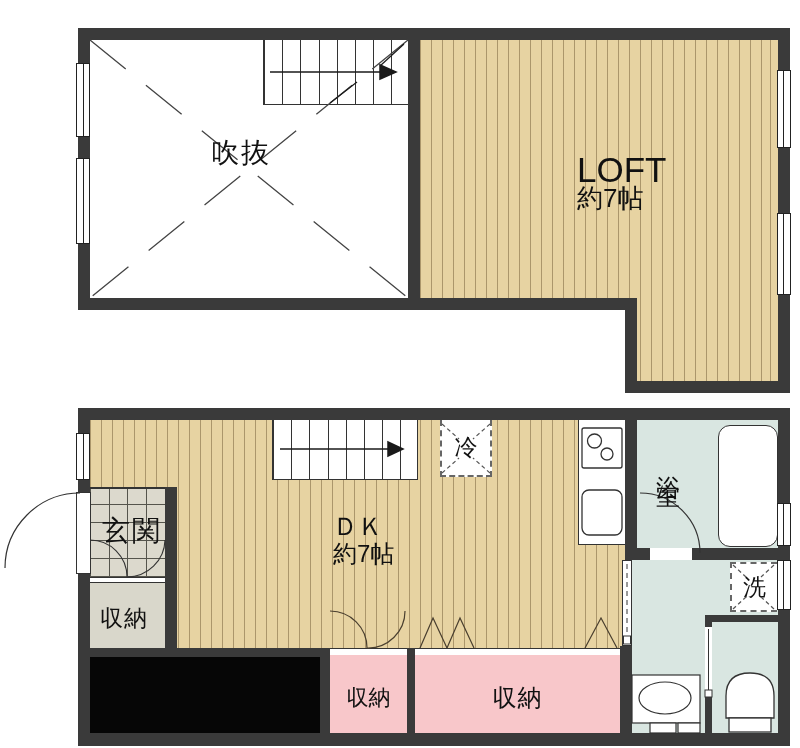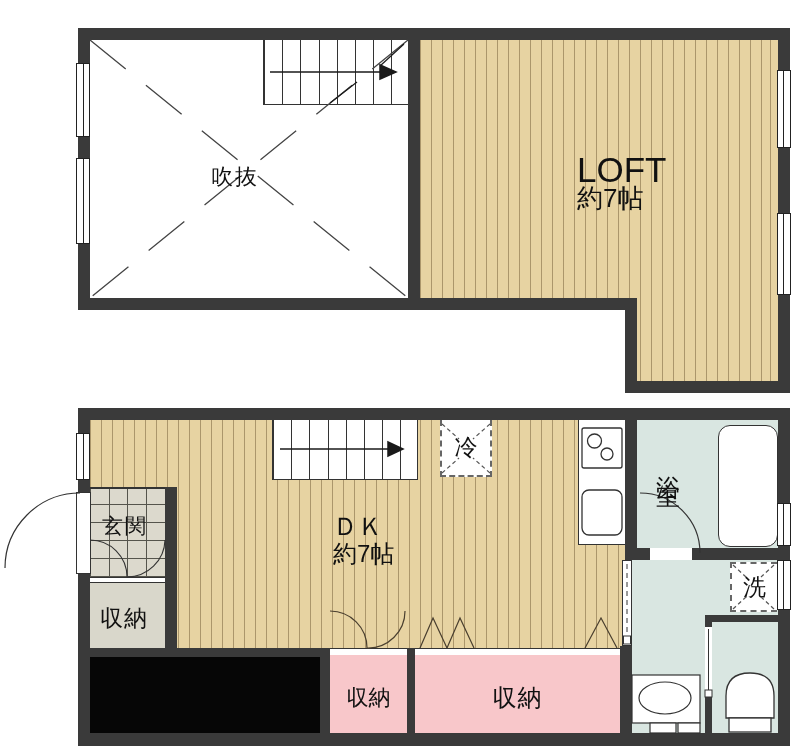--- a/index.html
+++ b/index.html
@@ -179,33 +179,33 @@
       <rect x="650" y="723" width="26" height="10"></rect>
       <rect x="678" y="723" width="22" height="10"></rect>
     </g>
 
     <g fill="#fff" stroke="#333" stroke-width="1.3">
       <path d="M 726 718 V 696 Q 726 673 750 673 Q 774 673 774 696 V 718 Z"></path>
       <rect x="729" y="718" width="42" height="14"></rect>
     </g>
   </svg>
 
-  <div class="lbl" style="left:211px;top:162px;font-size:22px;letter-spacing:2px;z-index:6">吹抜</div>
+  <div class="lbl" style="left:211px;top:134px;font-size:28px;letter-spacing:2px;z-index:6">吹抜</div>
 
   <div class="lbl" style="left:577px;top:155px;z-index:6;line-height:29px;">
     <div style="font-size:35px;">LOFT</div>
     <div style="font-size:26px;">約7帖</div>
   </div>
 
   <div class="lbl" style="left:333px;top:512px;z-index:6;line-height:28px;">
     <div style="font-size:25px;">ＤＫ</div>
     <div style="font-size:24px;">約7帖</div>
   </div>
 
-  <div class="lbl" style="left:102px;top:512px;font-size:21px;letter-spacing:2px;z-index:6">玄関</div>
+  <div class="lbl" style="left:102px;top:512px;font-size:28px;letter-spacing:2px;z-index:6">玄関</div>
 
   <div class="lbl" style="left:100px;top:603px;font-size:23px;letter-spacing:1px;z-index:6">収納</div>
 
   <div class="lbl" style="left:652px;top:456px;font-size:24px;letter-spacing:8px;writing-mode:vertical-rl;z-index:6">浴室</div>
 
   <div class="lbl" style="left:330px;top:683px;width:77px;text-align:center;font-size:22px;z-index:6">収納</div>
 
   <div class="lbl" style="left:415px;top:682px;width:205px;text-align:center;font-size:24px;letter-spacing:1px;z-index:6">収納</div>
 
 </div>

